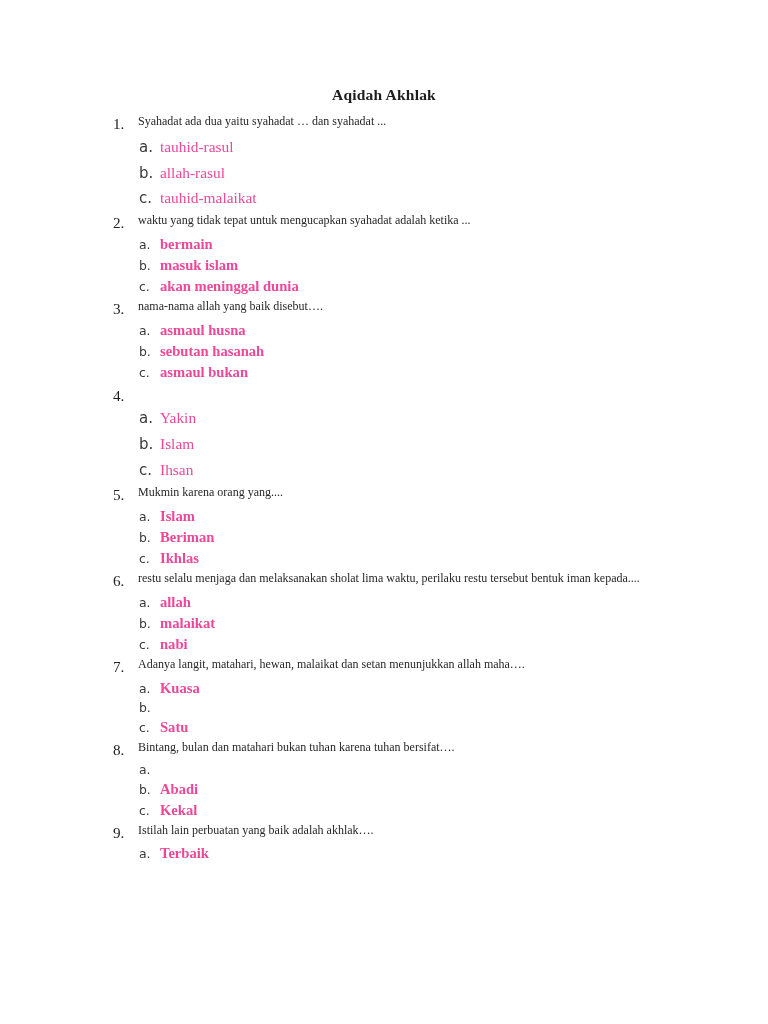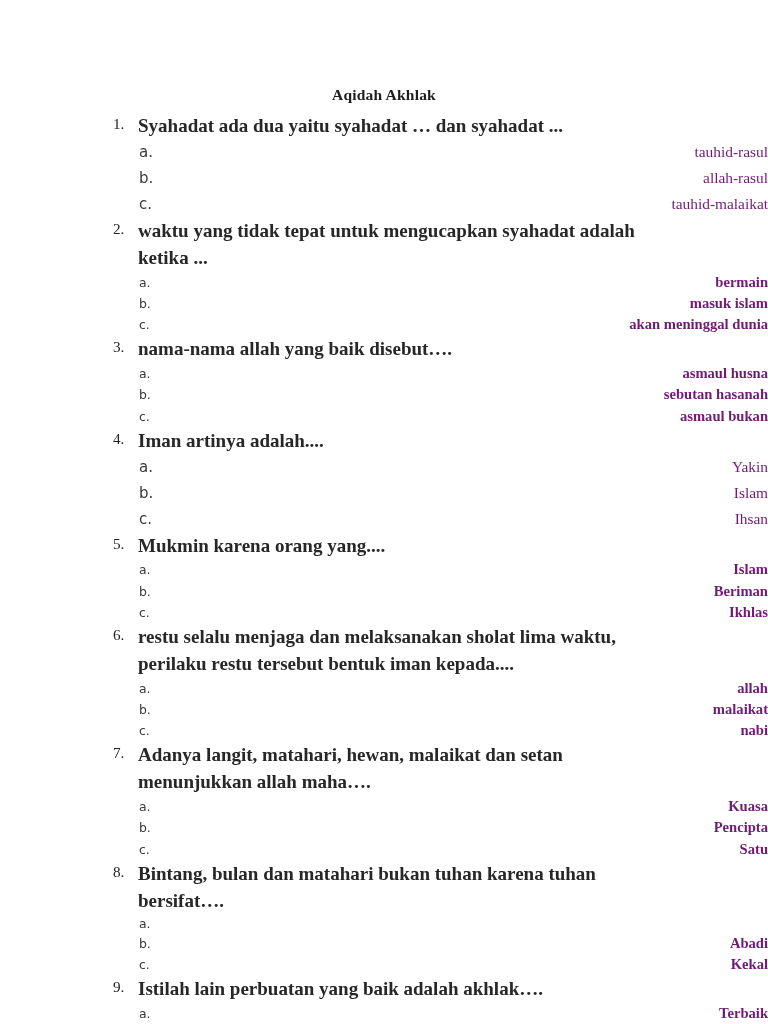--- a/index.html
+++ b/index.html
@@ -50,44 +50,42 @@
     line-height: 1.42;
   }
   .q-num {
     flex: 0 0 auto;
     width: 25px;
     font-size: 15.2px;
     color: #232323;
   }
   .q-text {
     flex: 1 1 auto;
-    font-size: 19px;
+    font-size: 12px;
     color: #272727;
     text-align: left;
-    font-weight: bold;
   }
   .opts {
     margin: 0;
     padding: 0;
     list-style: none;
   }
   .opt {
     display: flex;
     align-items: baseline;
     padding-left: 139px;
   }
   .opt-letter {
     flex: 0 0 auto;
     width: 22px;
     color: #3a3a3a;
   }
   .opt-text {
     flex: 1 1 auto;
-    color: #701a75;
-    text-align: right;
+    color: #ec4899;
   }
   
   .opt.size-large {
     line-height: 1.62;
     margin-bottom: 1px;
   }
   .opt.size-large .opt-letter {
     font-family: "DejaVu Sans", "Liberation Sans", sans-serif;
     font-size: 15px;
     width: 21px;
@@ -172,21 +170,20 @@
           </li>
           <li class="opt size-small">
             <span class="opt-letter">c.</span>
             <span class="opt-text">asmaul bukan</span>
           </li>
         </ul>
       </li>
       <li class="q-item">
         <div class="q-line q-gap-top">
           <span class="q-num">4.</span>
-          <span class="q-text">Iman artinya adalah....</span>
         </div>
         <ul class="opts">
           <li class="opt size-large">
             <span class="opt-letter">a.</span>
             <span class="opt-text">Yakin</span>
           </li>
           <li class="opt size-large">
             <span class="opt-letter">b.</span>
             <span class="opt-text">Islam</span>
           </li>
@@ -241,21 +238,20 @@
           <span class="q-num">7.</span>
           <span class="q-text">Adanya langit, matahari, hewan, malaikat dan setan menunjukkan allah maha….</span>
         </div>
         <ul class="opts">
           <li class="opt size-small">
             <span class="opt-letter">a.</span>
             <span class="opt-text">Kuasa</span>
           </li>
           <li class="opt size-small">
             <span class="opt-letter">b.</span>
-            <span class="opt-text">Pencipta</span>
           </li>
           <li class="opt size-small">
             <span class="opt-letter">c.</span>
             <span class="opt-text">Satu</span>
           </li>
         </ul>
       </li>
       <li class="q-item">
         <div class="q-line q-gap-top">
           <span class="q-num">8.</span>

